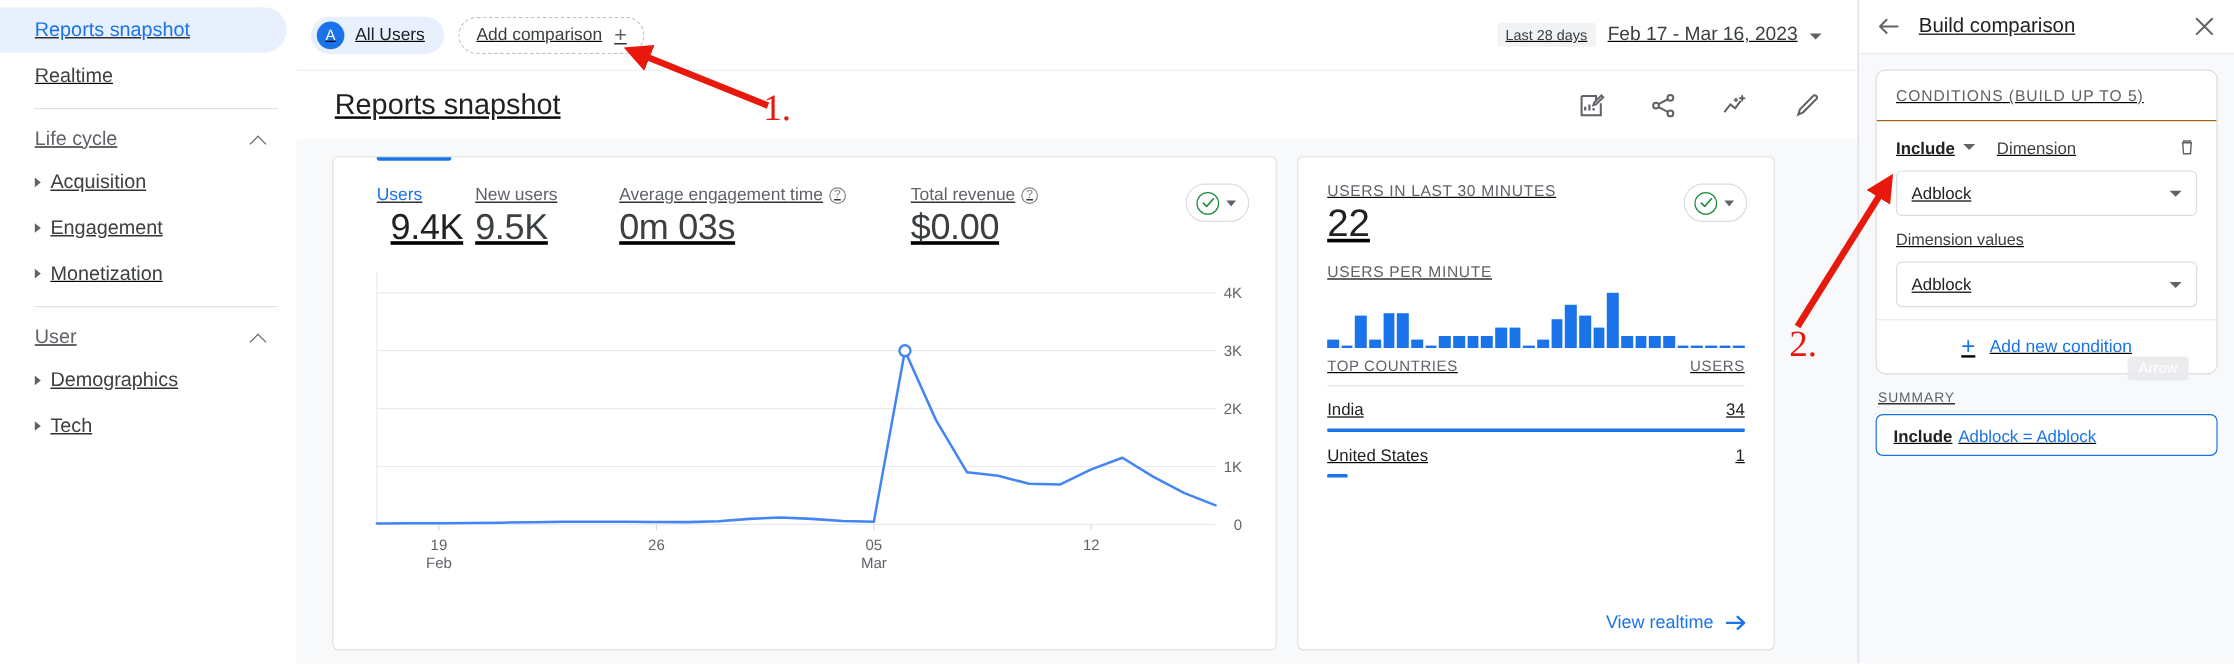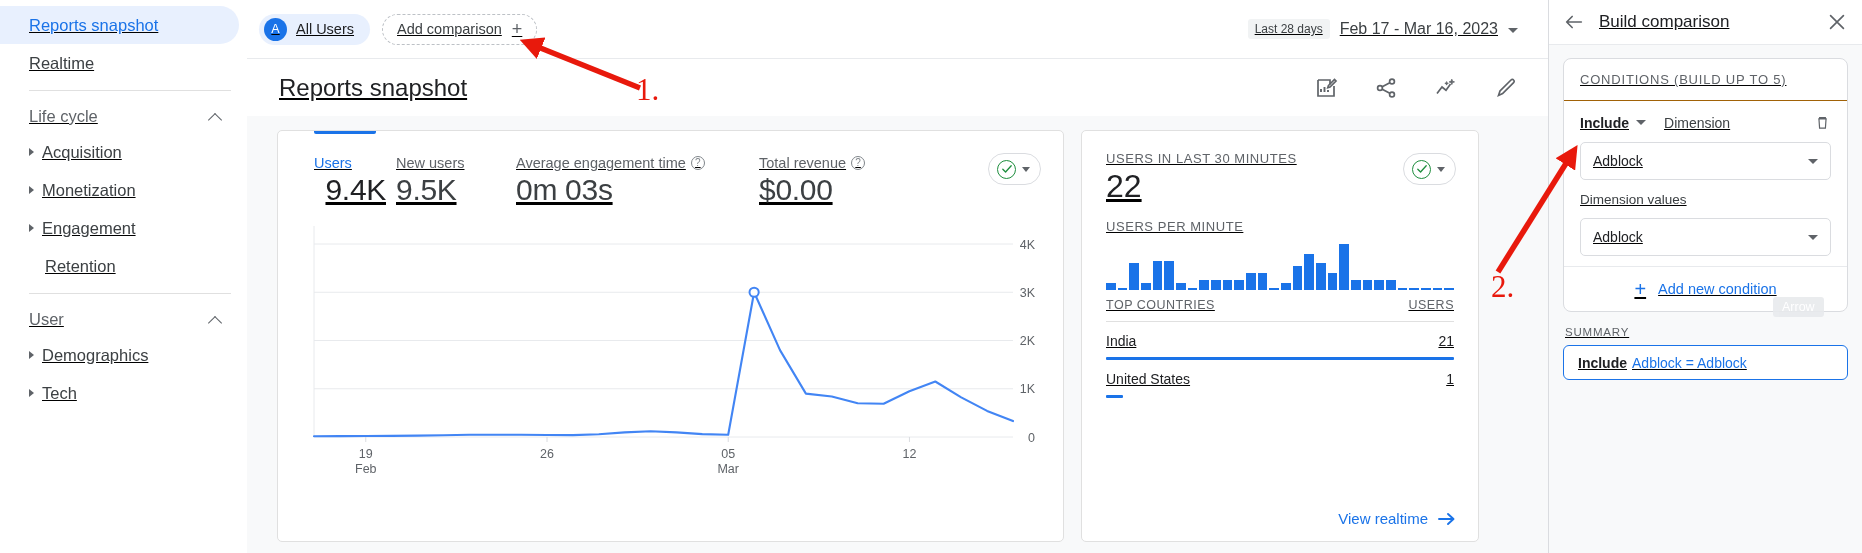--- a/index.html
+++ b/index.html
@@ -258,28 +258,25 @@
     <div class="nav-group">
       <span>Life cycle</span>
       <span class="chev-up"></span>
     </div>
     <div class="nav-item nav-sub">
       <span class="caret"></span>
       <span>Acquisition</span>
     </div>
     <div class="nav-item nav-sub">
       <span class="caret"></span>
-      <span>Monetization</span>
+      <span>Engagement</span>
     </div>
     <div class="nav-item nav-sub">
       <span class="caret"></span>
-      <span>Engagement</span>
-    </div>
-    <div class="nav-item nav-sub">
-      <span>Retention</span>
+      <span>Monetization</span>
     </div>
 
     <div class="nav-divider"></div>
 
     <div class="nav-group">
       <span>User</span>
       <span class="chev-up"></span>
     </div>
     <div class="nav-item nav-sub">
       <span class="caret"></span>
@@ -461,21 +458,21 @@
             </div>
 
           <div class="ctable">
             <div class="ctable-head">
               <span>TOP COUNTRIES</span>
               <span>USERS</span>
             </div>
             <div class="crow">
               <div class="crow-line">
                 <span>India</span>
-                <span>21</span>
+                <span>34</span>
               </div>
               <div class="crow-bar" id="bar-c0" style="width: 100%;"></div>
             </div>
             <div class="crow">
               <div class="crow-line">
                 <span>United States</span>
                 <span>1</span>
               </div>
               <div class="crow-bar" id="bar-c1" style="width: 5%;"></div>
             </div>

